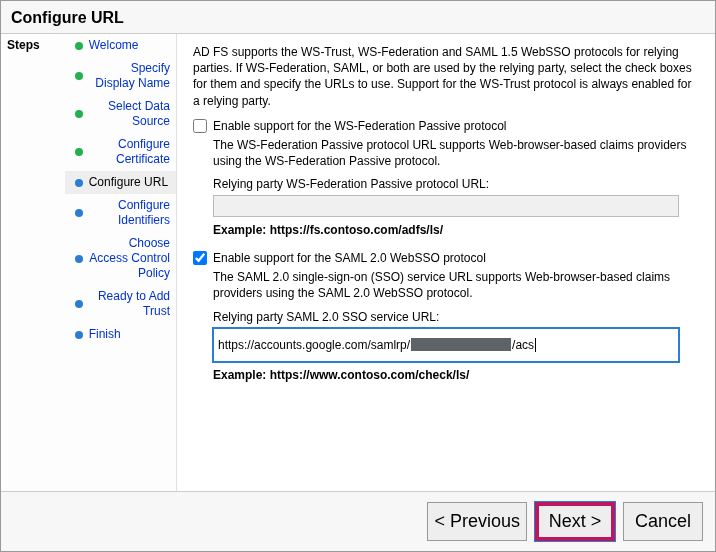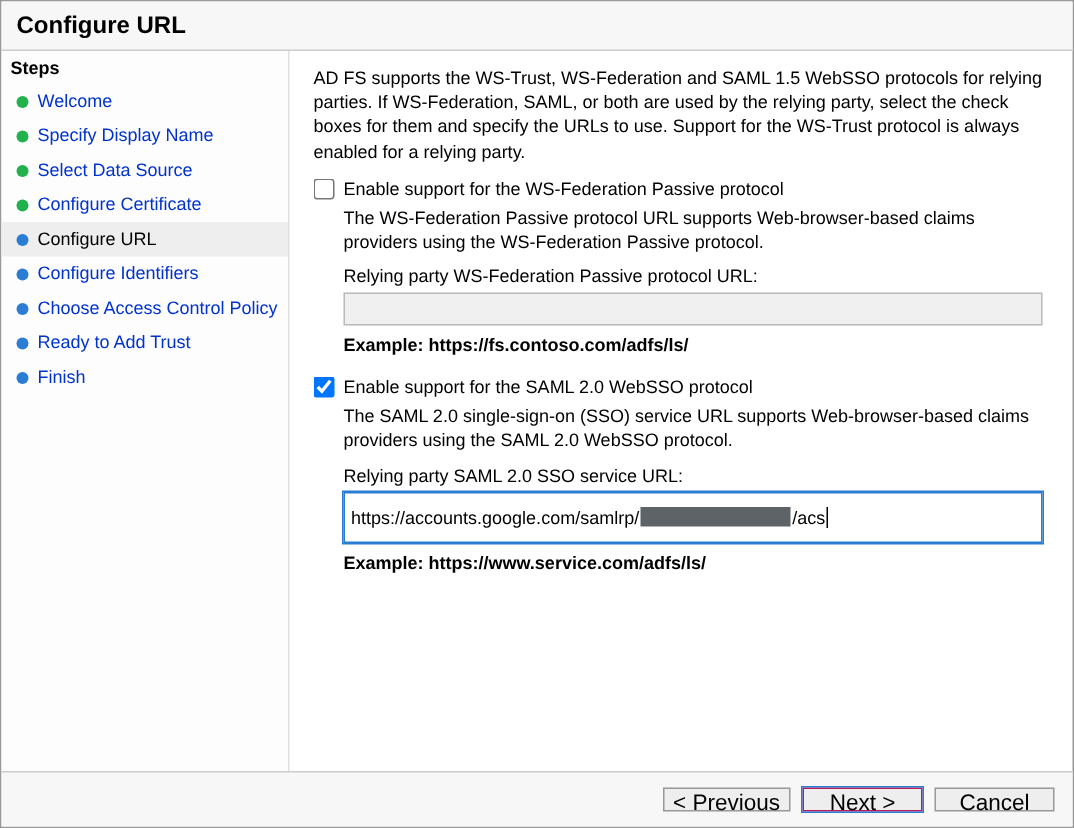--- a/index.html
+++ b/index.html
@@ -24,25 +24,25 @@
     font-weight: bold;
     border-bottom: 1px solid #ccc;
     background: #f7f7f7;
   }
   .body {
     flex: 1;
     display: flex;
     min-height: 0;
   }
   .sidebar {
-    width: 192px;
+    width: 176px;
     border-right: 1px solid #e0e0e0;
     background: #fdfdfd;
     display: flex;
-    flex-direction: column;
+    gap: 19px;
   }
   .sidebar-header {
     font-weight: bold;
     padding: 4px 6px 4px 6px;
     font-size: 12px;
   }
   .steps {
     display: flex;
     flex-direction: column;
   }
@@ -142,29 +142,29 @@
   .footer {
     border-top: 1px solid #ccc;
     padding: 10px 12px;
     display: flex;
     justify-content: flex-end;
     gap: 8px;
     background: #f7f7f7;
   }
   button.nav {
     min-width: 80px;
-    height: 16px;
+    height: 39px;
     font-family: inherit;
-    font-size: 15px;
+    font-size: 18px;
     background: #eee;
     border: 1px solid #999;
     cursor: pointer;
   }
   button.nav.default {
-    border: 1px solid #be185d;
+    border: 4px solid #be185d;
     outline: 1px solid #2b7cd3;
   }
 </style>
 </head>
 <body>
 
 <div class="window">
   <div class="titlebar">Configure URL</div>
 
   <div class="body">
@@ -231,21 +231,21 @@
           <label for="saml-check">Enable support for the SAML 2.0 WebSSO protocol</label>
         </div>
         <div class="desc">The SAML 2.0 single-sign-on (SSO) service URL supports Web-browser-based claims providers using the SAML 2.0 WebSSO protocol.</div>
         <div class="field-label">Relying party SAML 2.0 SSO service URL:</div>
         <div class="sso-display">
           <span>https://accounts.google.com/samlrp/</span>
             <span class="redacted"></span>
             <span>/acs</span>
             <span class="caret"></span>
         </div>
-        <div class="example">Example: https://www.service.com/adfs/ls/</div>
+        <div class="example">Example: https://www.contoso.com/check/ls/</div>
       </div>
 
     </div>
   </div>
 
   <div class="footer">
     <button class="nav">&lt; Previous</button>
     <button class="nav default">Next &gt;</button>
     <button class="nav">Cancel</button>
   </div>

